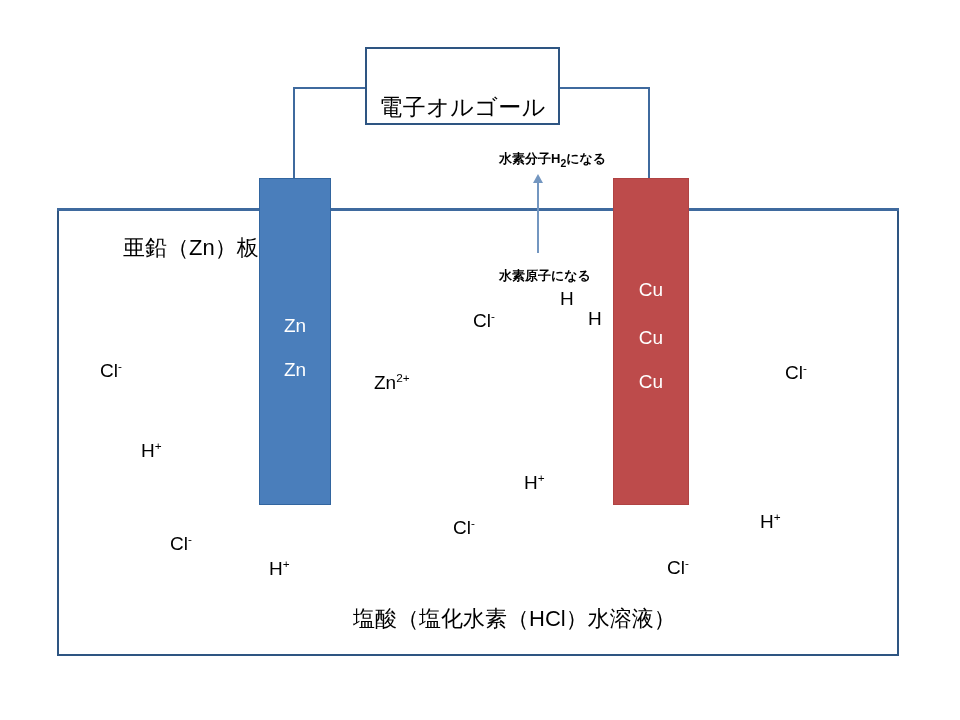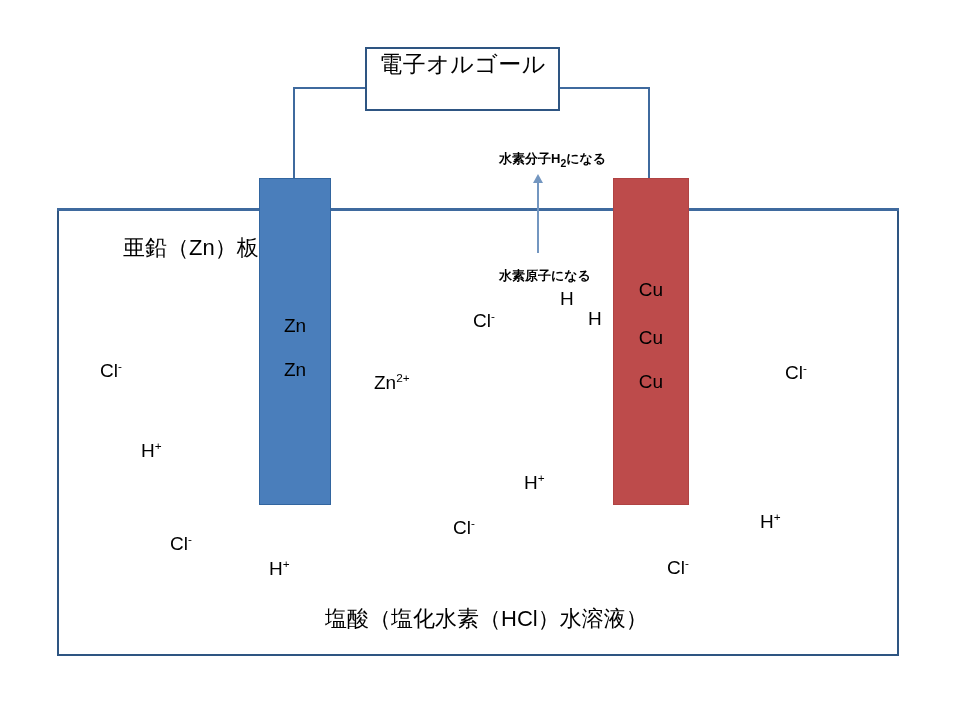--- a/index.html
+++ b/index.html
@@ -19,26 +19,26 @@
     height: 720px;
     background: #ffffff;
   }
 
   
   .device-box {
     position: absolute;
     left: 365px;
     top: 47px;
     width: 195px;
-    height: 64px;
+    height: 78px;
     border: 2px solid #2e5582;
     background: #ffffff;
     box-sizing: border-box;
     display: flex;
-    align-items: flex-start;
+    align-items: flex-end;
     justify-content: center;
   }
   .device-label {
     font-size: 23px;
     color: #000000;
     letter-spacing: 0.5px;
     white-space: nowrap;
   }
 
   
@@ -90,21 +90,21 @@
     left: 613px;
     top: 178px;
     width: 76px;
     height: 327px;
     background: #bd4b4b;
     border: 1px solid #b04343;
   }
   .electrode-atom {
     position: absolute;
     font-size: 19px;
-    color: #000000;
+    color: #ffffff;
   }
 
   
   .chem {
     position: absolute;
     font-size: 19px;
     color: #000000;
     white-space: nowrap;
   }
   .chem sup {
@@ -181,21 +181,21 @@
 
   <div class="electrode electrode-cu">
     <span class="electrode-atom" style="top:100px;">Cu</span>
     <span class="electrode-atom" style="top:148px;">Cu</span>
     <span class="electrode-atom" style="top:192px;">Cu</span>
   </div>
 
   <div class="plate-name" style="left:103px; top:233px;margin-left:20px;">亜鉛（Zn）板</div>
 
 
-  <div class="solution-name" style="left:325px; top:604px;">塩酸（塩化水素（HCl）水溶液）</div>
+  <div class="solution-name" style="left:353px; top:604px;">塩酸（塩化水素（HCl）水溶液）</div>
 
   <div class="anno" style="left:499px; top:150px;text-align:right;">
     <span>水素分子</span><span>H</span><sub>2</sub><span>になる</span>
   </div>
 
   <div class="arrow-head" style="left:533px; top:174px;"></div>
   <div class="arrow-shaft" style="left:537px; top:183px; height:70px;"></div>
 
   <div class="anno" style="left:499px; top:267px;">水素原子になる</div>
 

